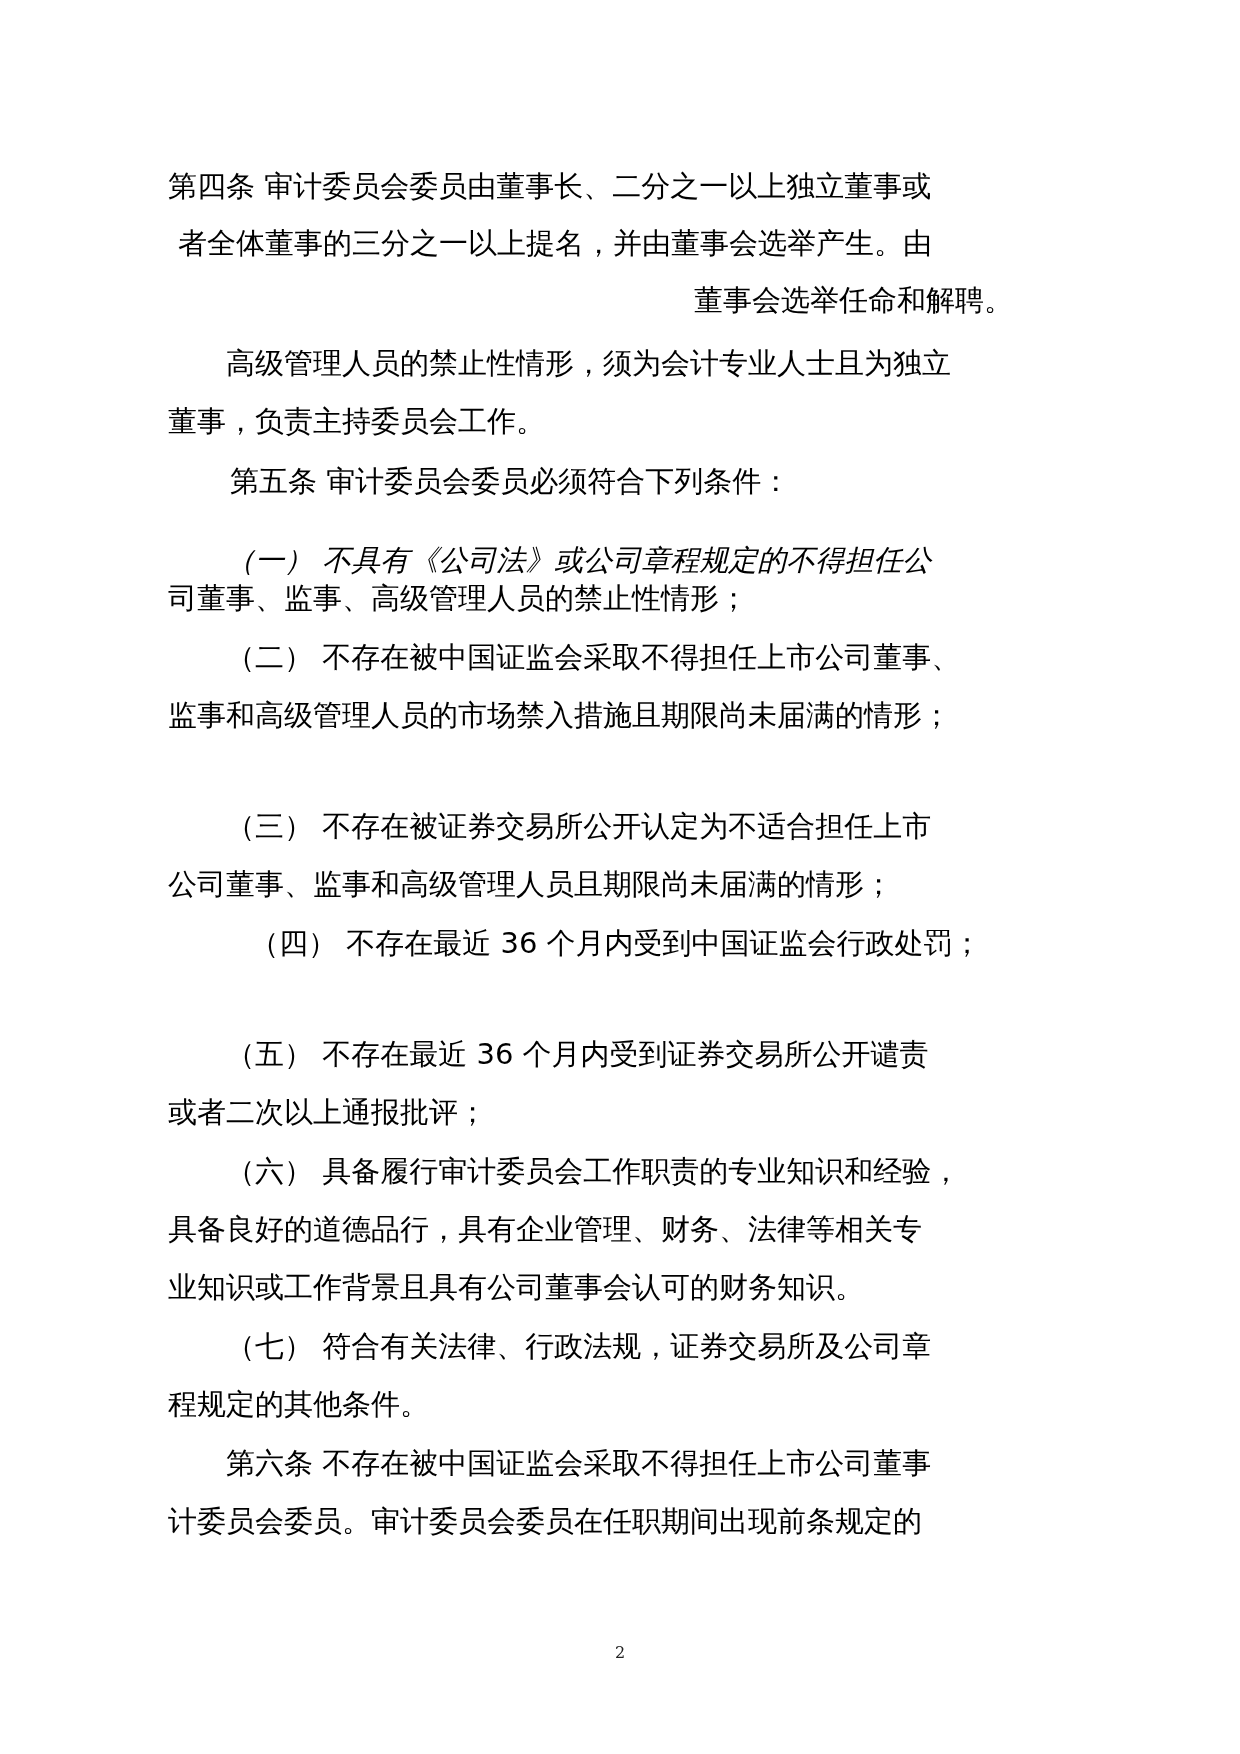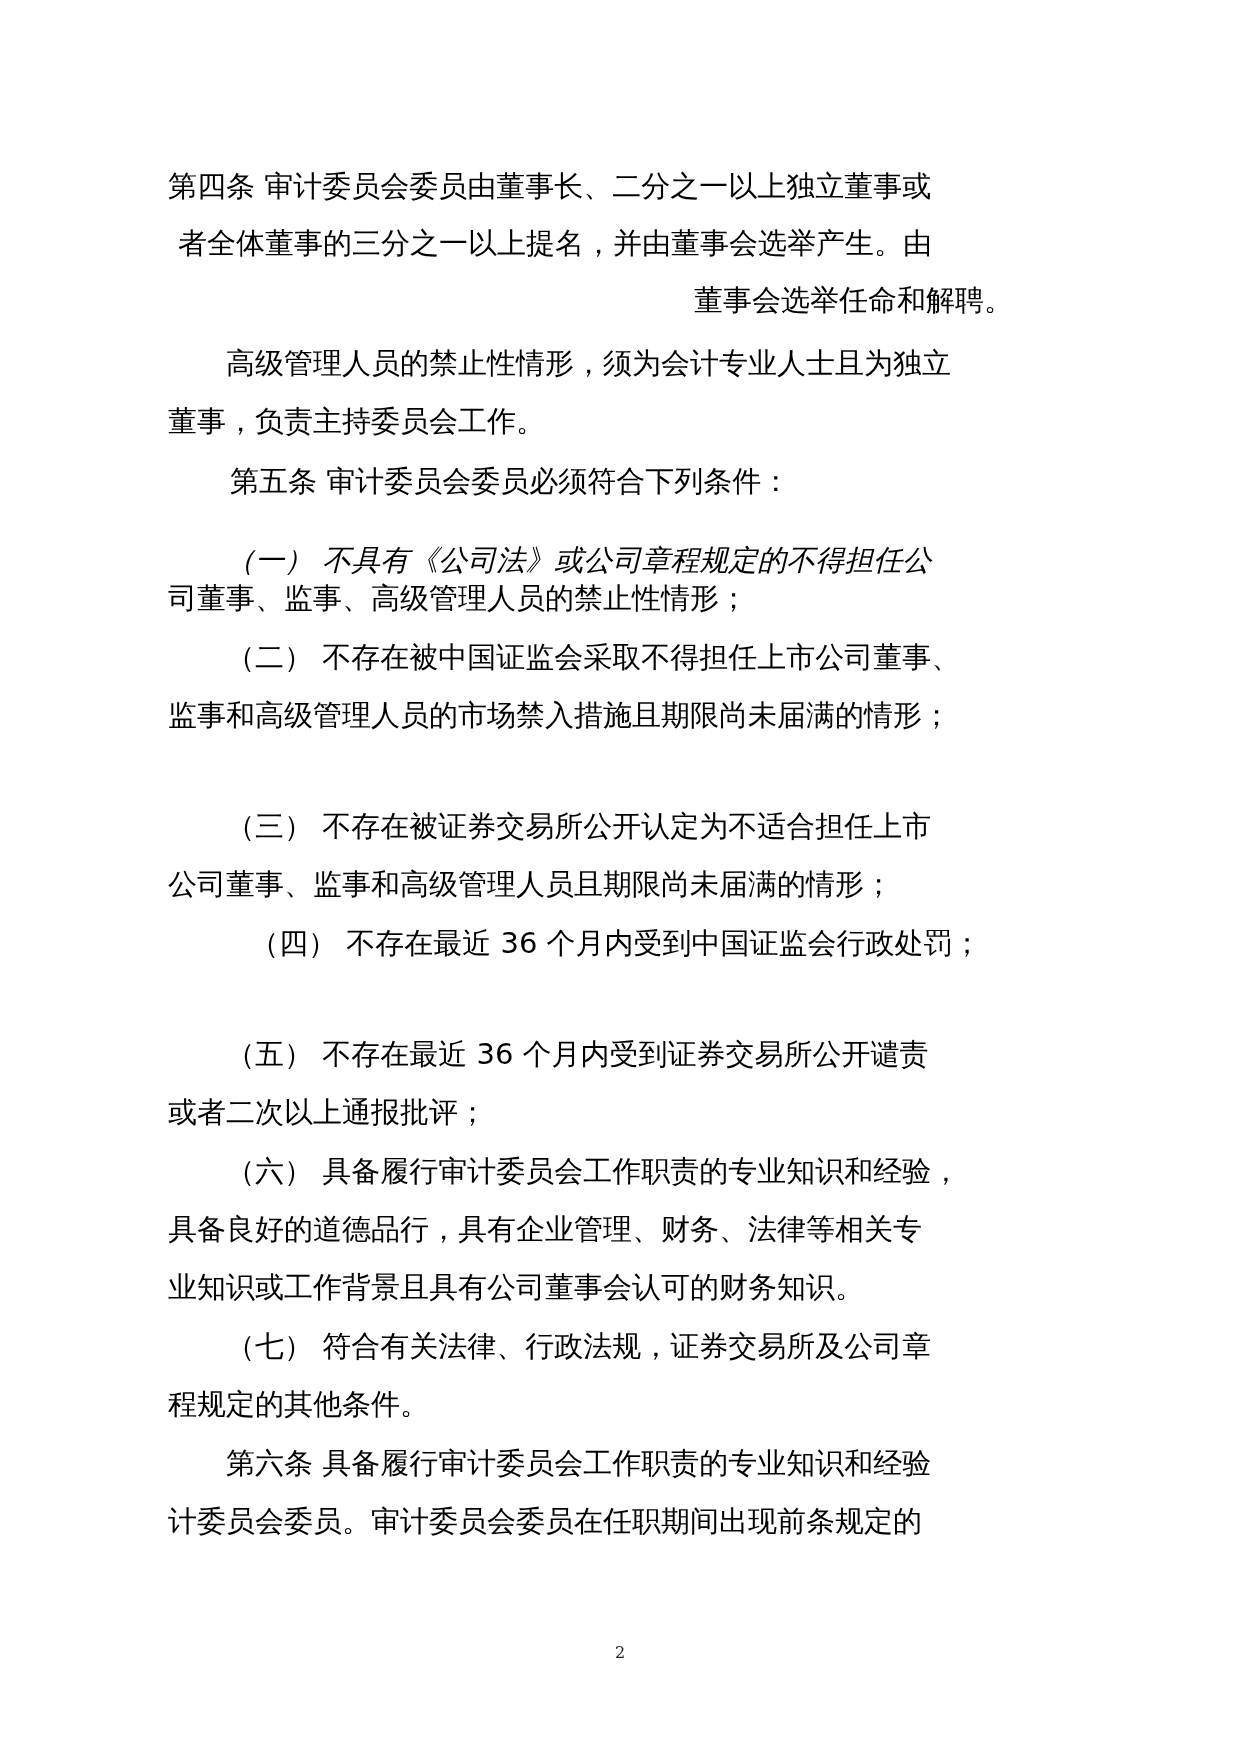--- a/index.html
+++ b/index.html
@@ -41,17 +41,17 @@
       <div class="line" style="left: 226px; top: 808px;">（三） 不存在被证券交易所公开认定为不适合担任上市</div>
       <div class="line" style="left: 168px; top: 866px;">公司董事、监事和高级管理人员且期限尚未届满的情形；</div>
       <div class="line" style="left: 226px; top: 925px; margin-left: 24px;">（四） 不存在最近 36 个月内受到中国证监会行政处罚；</div>
       <div class="line" style="left: 226px; top: 1036px;">（五） 不存在最近 36 个月内受到证券交易所公开谴责</div>
       <div class="line" style="left: 168px; top: 1094px;">或者二次以上通报批评；</div>
       <div class="line" style="left: 226px; top: 1153px;">（六） 具备履行审计委员会工作职责的专业知识和经验，</div>
       <div class="line" style="left: 168px; top: 1211px;">具备良好的道德品行，具有企业管理、财务、法律等相关专</div>
       <div class="line" style="left: 168px; top: 1269px; text-align: right;">业知识或工作背景且具有公司董事会认可的财务知识。</div>
       <div class="line" style="left: 226px; top: 1328px;">（七） 符合有关法律、行政法规，证券交易所及公司章</div>
       <div class="line" style="left: 168px; top: 1386px; text-align: right;">程规定的其他条件。</div>
-      <div class="line" style="left: 226px; top: 1445px;">第六条 具备履行审计委员会工作职责的专业知识和经验</div>
+      <div class="line" style="left: 226px; top: 1445px;">第六条 不存在被中国证监会采取不得担任上市公司董事</div>
       <div class="line" style="left: 168px; top: 1503px;">计委员会委员。审计委员会委员在任职期间出现前条规定的</div>
     </div>
   <div class="pnum">2</div>
 </div>
 
 </body></html>

